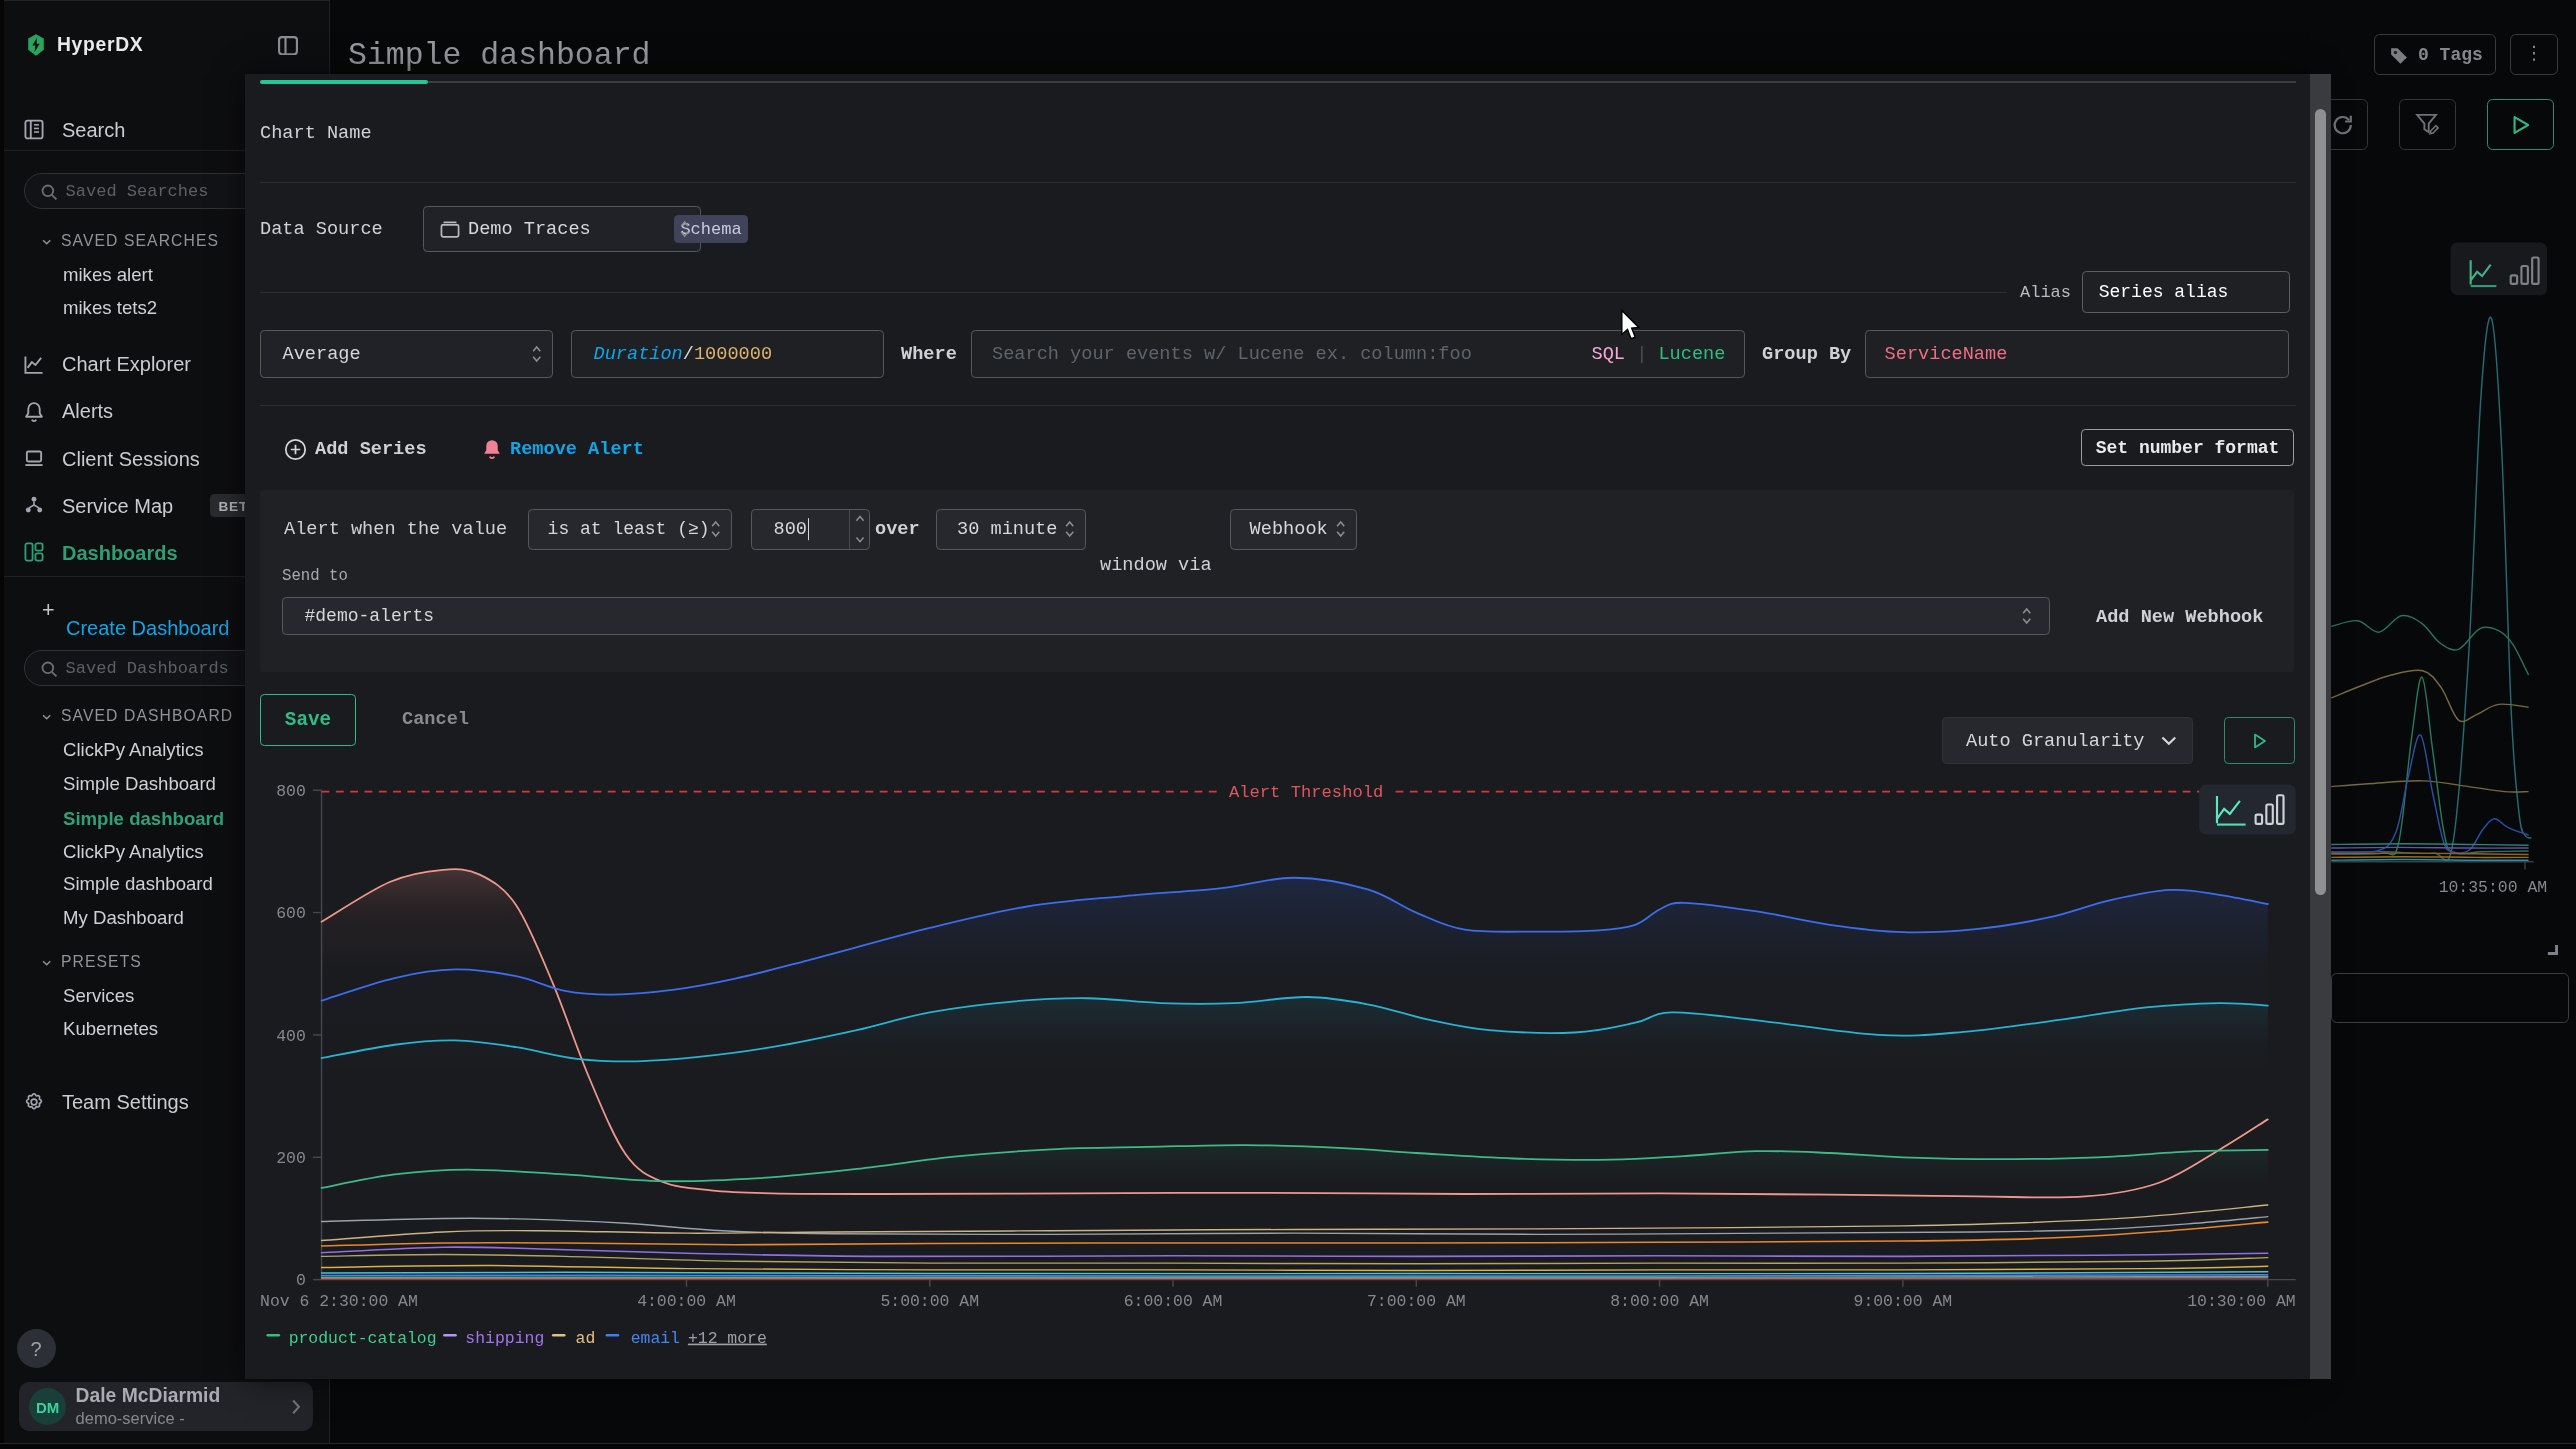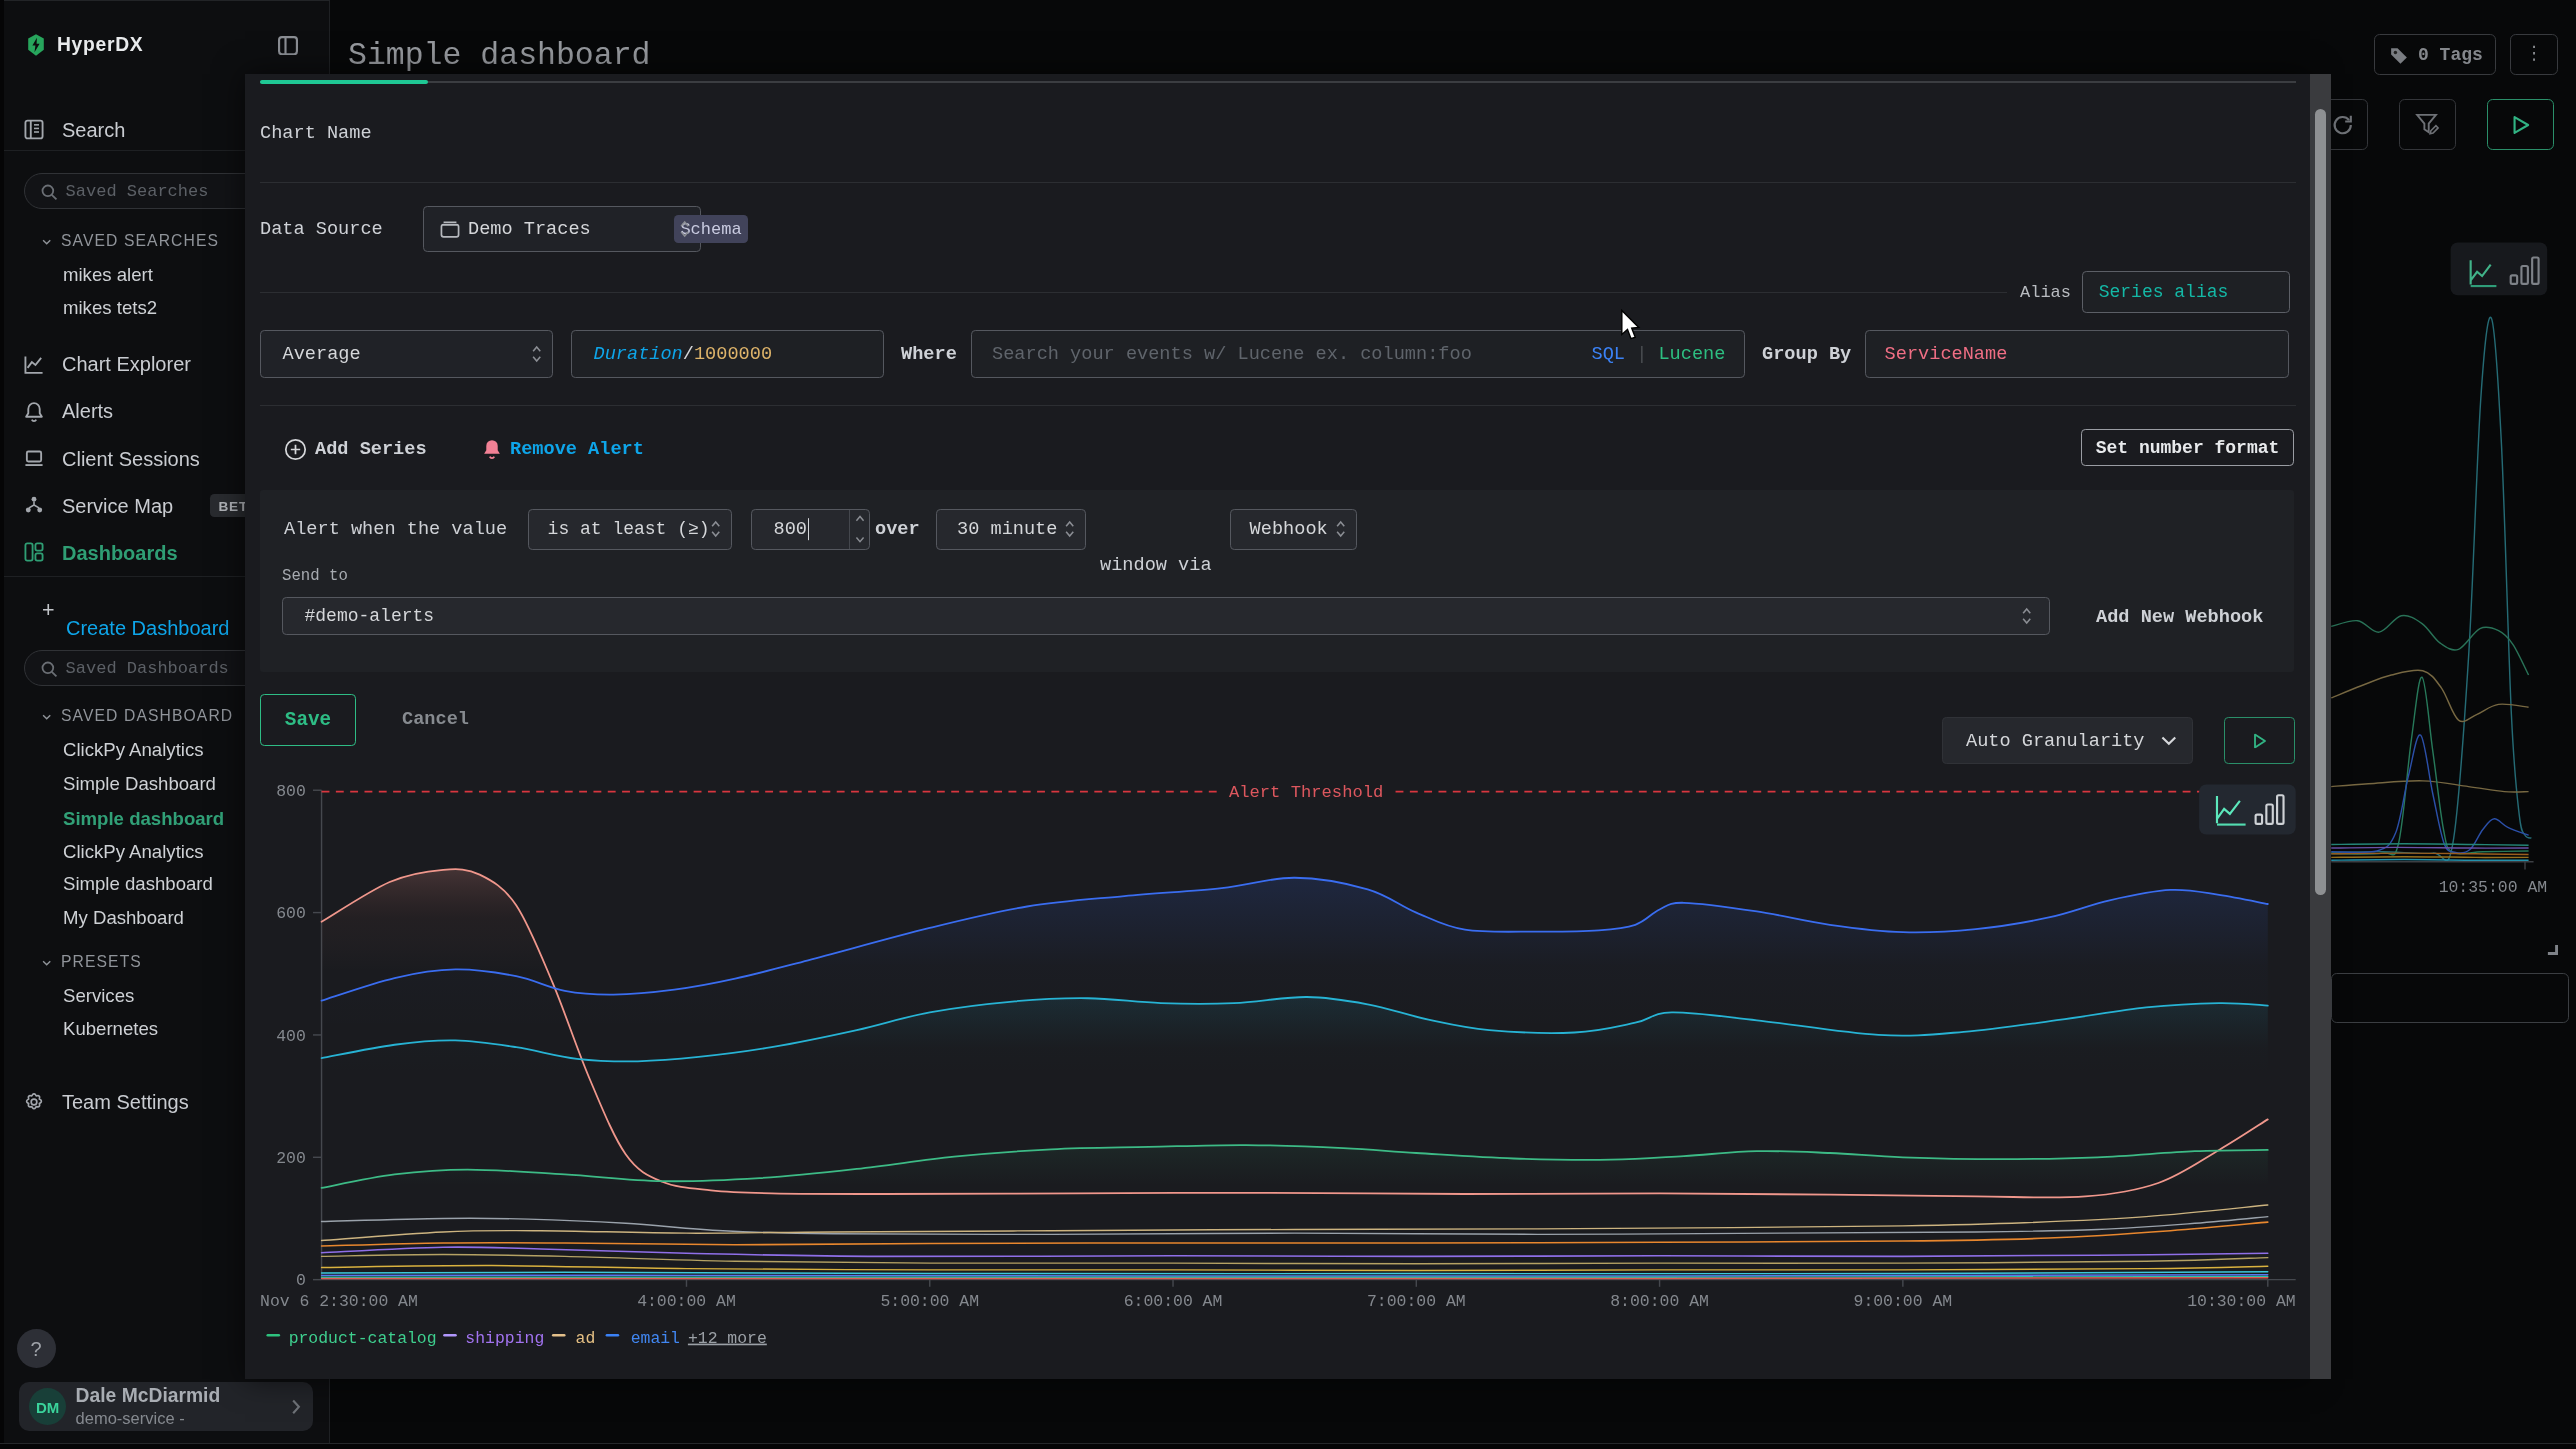--- a/index.html
+++ b/index.html
@@ -247,37 +247,37 @@
     </div>
     <svg class="updown" viewBox="0 0 16 28">
           <path d="M3 10 L8 4 L13 10" fill="none" stroke="#8b8e94" stroke-width="2.2"></path>
           <path d="M3 18 L8 24 L13 18" fill="none" stroke="#8b8e94" stroke-width="2.2"></path>
         </svg>
   </div>
 
   <div class="mdiv" style="top:218px;width:1747px;"></div>
   <div class="label" style="left:1775px;top:218px;font-size:17px;color:#b9bcc1;">Alias</div>
   <div class="input" style="left:1837px;top:197px;width:208px;height:42px;border-width:0.7px;">
-    <span class="txt" style="left:15.7px;font-size:18px;color:#14b8a6;">Series alias</span>
+    <span class="txt" style="left:15.7px;font-size:18px;color:#ffffff;">Series alias</span>
   </div>
 
   <div class="sel" style="left:15px;top:256px;width:293px;height:48px;">
     <span class="txt">Average</span>
     <svg class="updown" viewBox="0 0 16 28">
           <path d="M3 10 L8 4 L13 10" fill="none" stroke="#8b8e94" stroke-width="2.2"></path>
           <path d="M3 18 L8 24 L13 18" fill="none" stroke="#8b8e94" stroke-width="2.2"></path>
         </svg>
   </div>
   <div class="input" style="left:326px;top:256px;width:313px;height:48px;border-width:0.7px;border-color:#55585f;">
     <span class="txt" style="left:21.5px;"><span style="color:#0ea5e9;font-style:italic;">Duration</span><span style="color:#d5d7da;">/</span><span style="color:#ddb36a;">1000000</span></span>
   </div>
   <div class="label bold" style="left:656px;top:280px;font-weight:bold;">Where</div>
   <div class="input" style="left:726px;top:256px;width:774px;height:48px;border-width:0.7px;border-color:#55585f;">
     <span class="txt" style="left:20px;color:#5f646b;">Search your events w/ Lucene ex. column:foo</span>
-    <span style="position:absolute;right:18.6px;top:50%;transform:translateY(-50%);font-size:18.6px;white-space:nowrap;"><span style="color:#3b82f6;">SQL</span><span style="color:#4a4d52;"> | </span><span style="color:#2dbe81;">Lucene</span></span>
+    <span style="position:absolute;right:18.6px;top:50%;transform:translateY(-50%);font-size:18.6px;white-space:nowrap;"><span style="color:#f9a8d4;">SQL</span><span style="color:#4a4d52;"> | </span><span style="color:#2dbe81;">Lucene</span></span>
   </div>
   <div class="label bold" style="left:1517px;top:280px;font-weight:bold;">Group By</div>
   <div class="input" style="left:1620px;top:256px;width:424px;height:48px;border-width:0.7px;border-color:#55585f;">
     <span class="txt" style="color:#ef6e84;">ServiceName</span>
   </div>
 
   <div class="mdiv" style="top:331px;width:2036px;"></div>
 
   <svg style="position:absolute;left:39px;top:364px" width="23" height="23" viewBox="0 0 32 32">
         <circle cx="16" cy="16" r="13.5" fill="none" stroke="#d5d7da" stroke-width="2.4"></circle>

